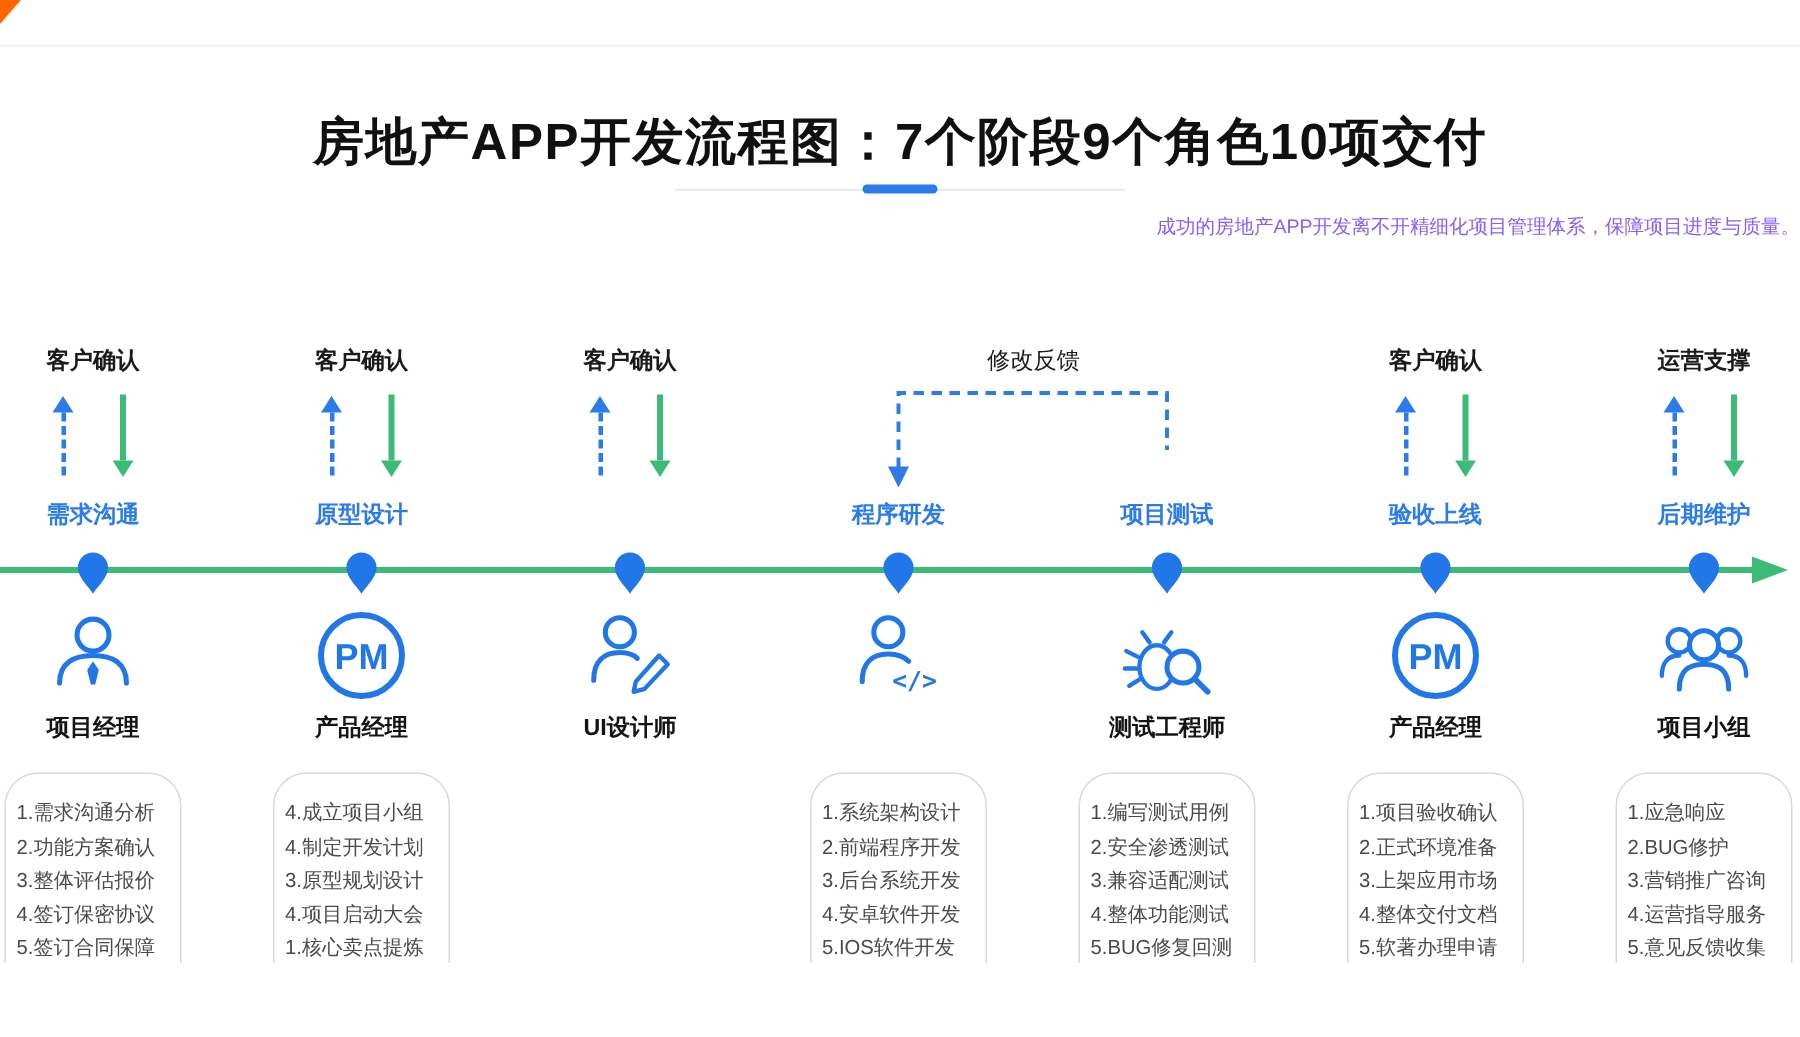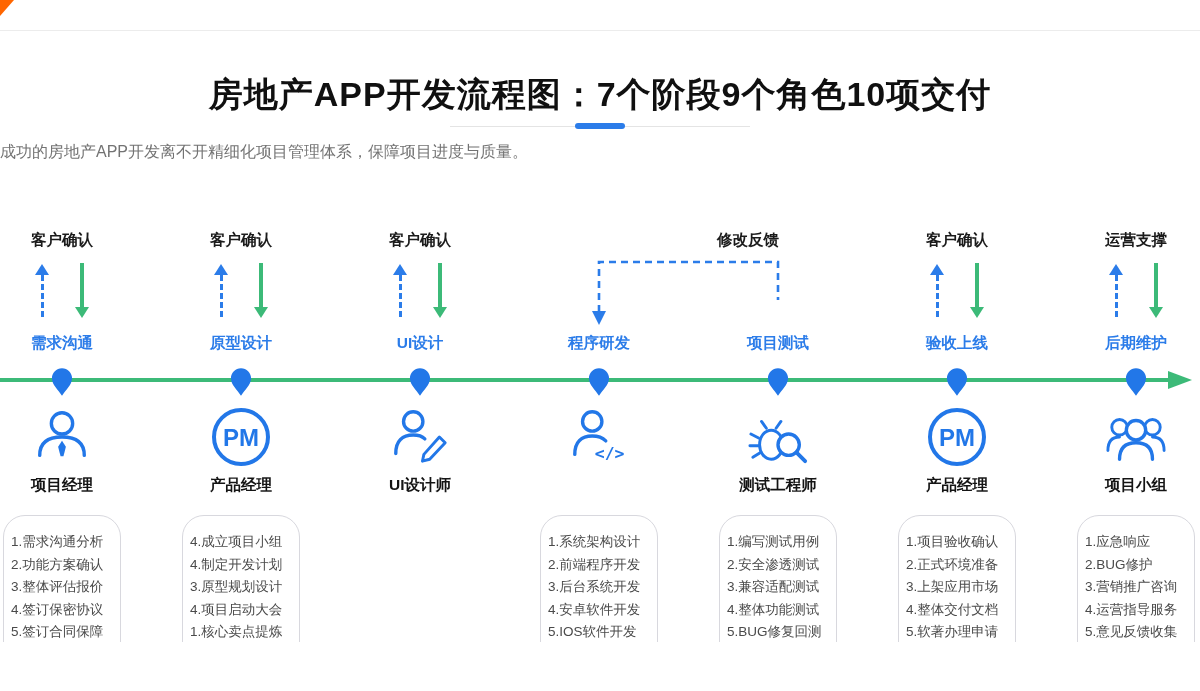--- a/index.html
+++ b/index.html
@@ -8,22 +8,22 @@
   .corner-mark{position:absolute;left:0;top:0;width:0;height:0;
           border-top:16px solid #f60;border-right:14px solid transparent;}
   .top-line{position:absolute;left:0;top:30px;width:100%;height:1px;background:#ececec;}
   .title{position:absolute;top:72px;left:0;width:100%;text-align:center;
          font-size:34px;font-weight:bold;color:#101010;letter-spacing:1px;}
   .title-underline-wrap{position:absolute;top:126px;left:0;width:100%;
          display:flex;justify-content:center;}
   .title-underline{position:relative;width:300px;height:1px;background:#e4e4e4;}
   .title-underline .blue-seg{position:absolute;left:50%;top:-3px;transform:translateX(-50%);
          width:50px;height:6px;border-radius:3px;background:#2b7ce9;}
-  .subtitle{position:absolute;top:142px;left:0;width:100%;text-align:left;
-         font-size:16px;color:#737373;}
+  .subtitle{position:absolute;top:142px;left:0;width:100%;text-align:right;
+         font-size:13px;color:#8b5cf6;}
   .col{position:absolute;top:225px;width:178px;height:465px;}
   .top-label{position:absolute;top:5px;width:100%;text-align:center;
          font-weight:bold;font-size:15.5px;color:#1b1b1b;white-space:nowrap;}
   .arrow-pair{position:absolute;top:38px;left:50%;transform:translateX(-50%);
          display:flex;gap:26px;align-items:center;}
   .arrow-up,.arrow-down{display:flex;flex-direction:column;align-items:center;}
   .tri-up{width:0;height:0;border-left:7px solid transparent;border-right:7px solid transparent;
          border-bottom:11px solid #2b7ce9;}
   .dash-line{height:42px;width:0;border-left:3px dashed #2b7ce9;}
   .solid-line{height:44px;width:3.5px;background:#3cba78;}
@@ -32,22 +32,22 @@
   .stage-label{position:absolute;top:108px;width:100%;text-align:center;
          font-weight:bold;font-size:15.5px;color:#2b7ce9;white-space:nowrap;}
   .pin{position:absolute;top:142px;left:50%;transform:translateX(-50%);}
   .role-icon{position:absolute;top:180px;left:50%;transform:translateX(-50%);}
   .role-label{position:absolute;top:250px;width:100%;text-align:center;
          font-weight:bold;font-size:15.5px;color:#141414;white-space:nowrap;}
   .timeline{position:absolute;left:0;top:378px;width:1170px;height:4px;background:#3cba78;}
   .timeline-arrow{position:absolute;left:1168px;top:371px;width:0;height:0;
          border-top:9px solid transparent;border-bottom:9px solid transparent;
          border-left:24px solid #3cba78;}
-  .feedback-label{position:absolute;left:599px;top:230px;width:180px;text-align:right;
-         font-weight:bold;font-size:15.5px;color:#1b1b1b;}
+  .feedback-label{position:absolute;left:599px;top:230px;width:180px;text-align:center;
+         font-weight:normal;font-size:15.5px;color:#1b1b1b;}
   .feedback-svg{position:absolute;left:588px;top:252px;}
   .card{position:absolute;top:515px;width:118px;height:152px;box-sizing:border-box;
          border:1px solid #d8d8de;border-radius:22px;background:#fff;padding:15px 5px 0 7px;}
   .card-item{font-size:13.5px;color:#4a4a4a;line-height:22.5px;white-space:nowrap;}
 </style>
 </head>
 <body>
 
 <div class="canvas">
 
@@ -137,21 +137,20 @@
     <div class="arrow-pair">
       <div class="arrow-up">
           <div class="tri-up"></div>
           <div class="dash-line"></div>
         </div>
       <div class="arrow-down">
           <div class="solid-line"></div>
           <div class="tri-down"></div>
         </div>
     </div>
-    <div class="stage-label">UI设计</div>
     <svg class="pin" width="22" height="30" viewBox="0 0 24 32">
       <path d="M12 1C5.9 1 1 5.9 1 12c0 7 7.2 13.2 11 19 3.8-5.8 11-12 11-19C23 5.9 18.1 1 12 1z" fill="#2277e8"></path>
     </svg>
     <svg class="role-icon" width="62" height="62" viewBox="0 0 64 64">
       <circle cx="25" cy="17" r="10" fill="none" stroke="#2277e8" stroke-width="3.5"></circle>
       <path d="M7 50 C7 37 14 31 25 31 C30 31 34 32 37 35" fill="none" stroke="#2277e8" stroke-width="3.5" stroke-linecap="round"></path>
       <path d="M36 51 L52 33 L58 39 L42 56 L34.5 58 Z" fill="none" stroke="#2277e8" stroke-width="3" stroke-linejoin="round"></path>
     </svg>
     <div class="role-label">UI设计师</div>
   </div>

